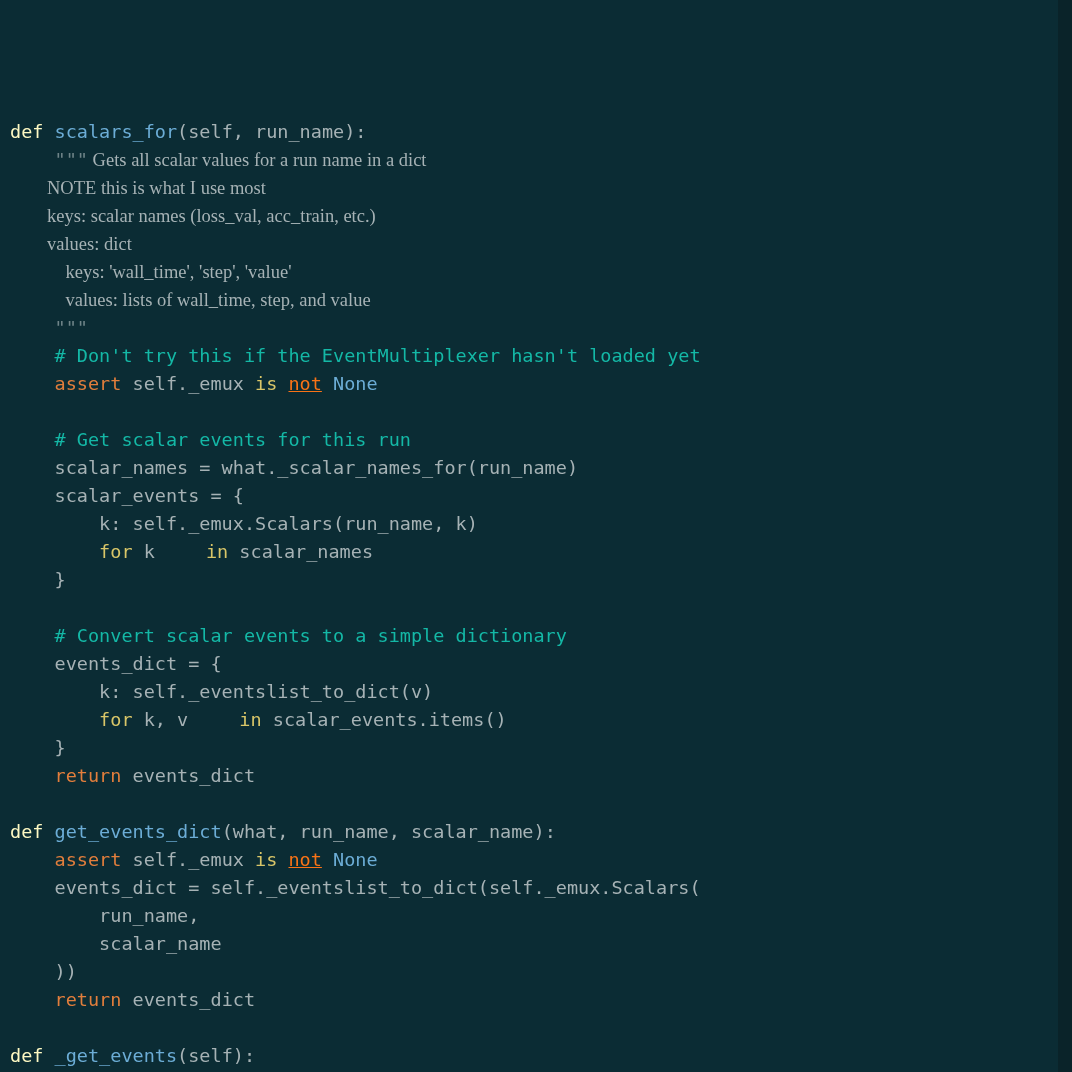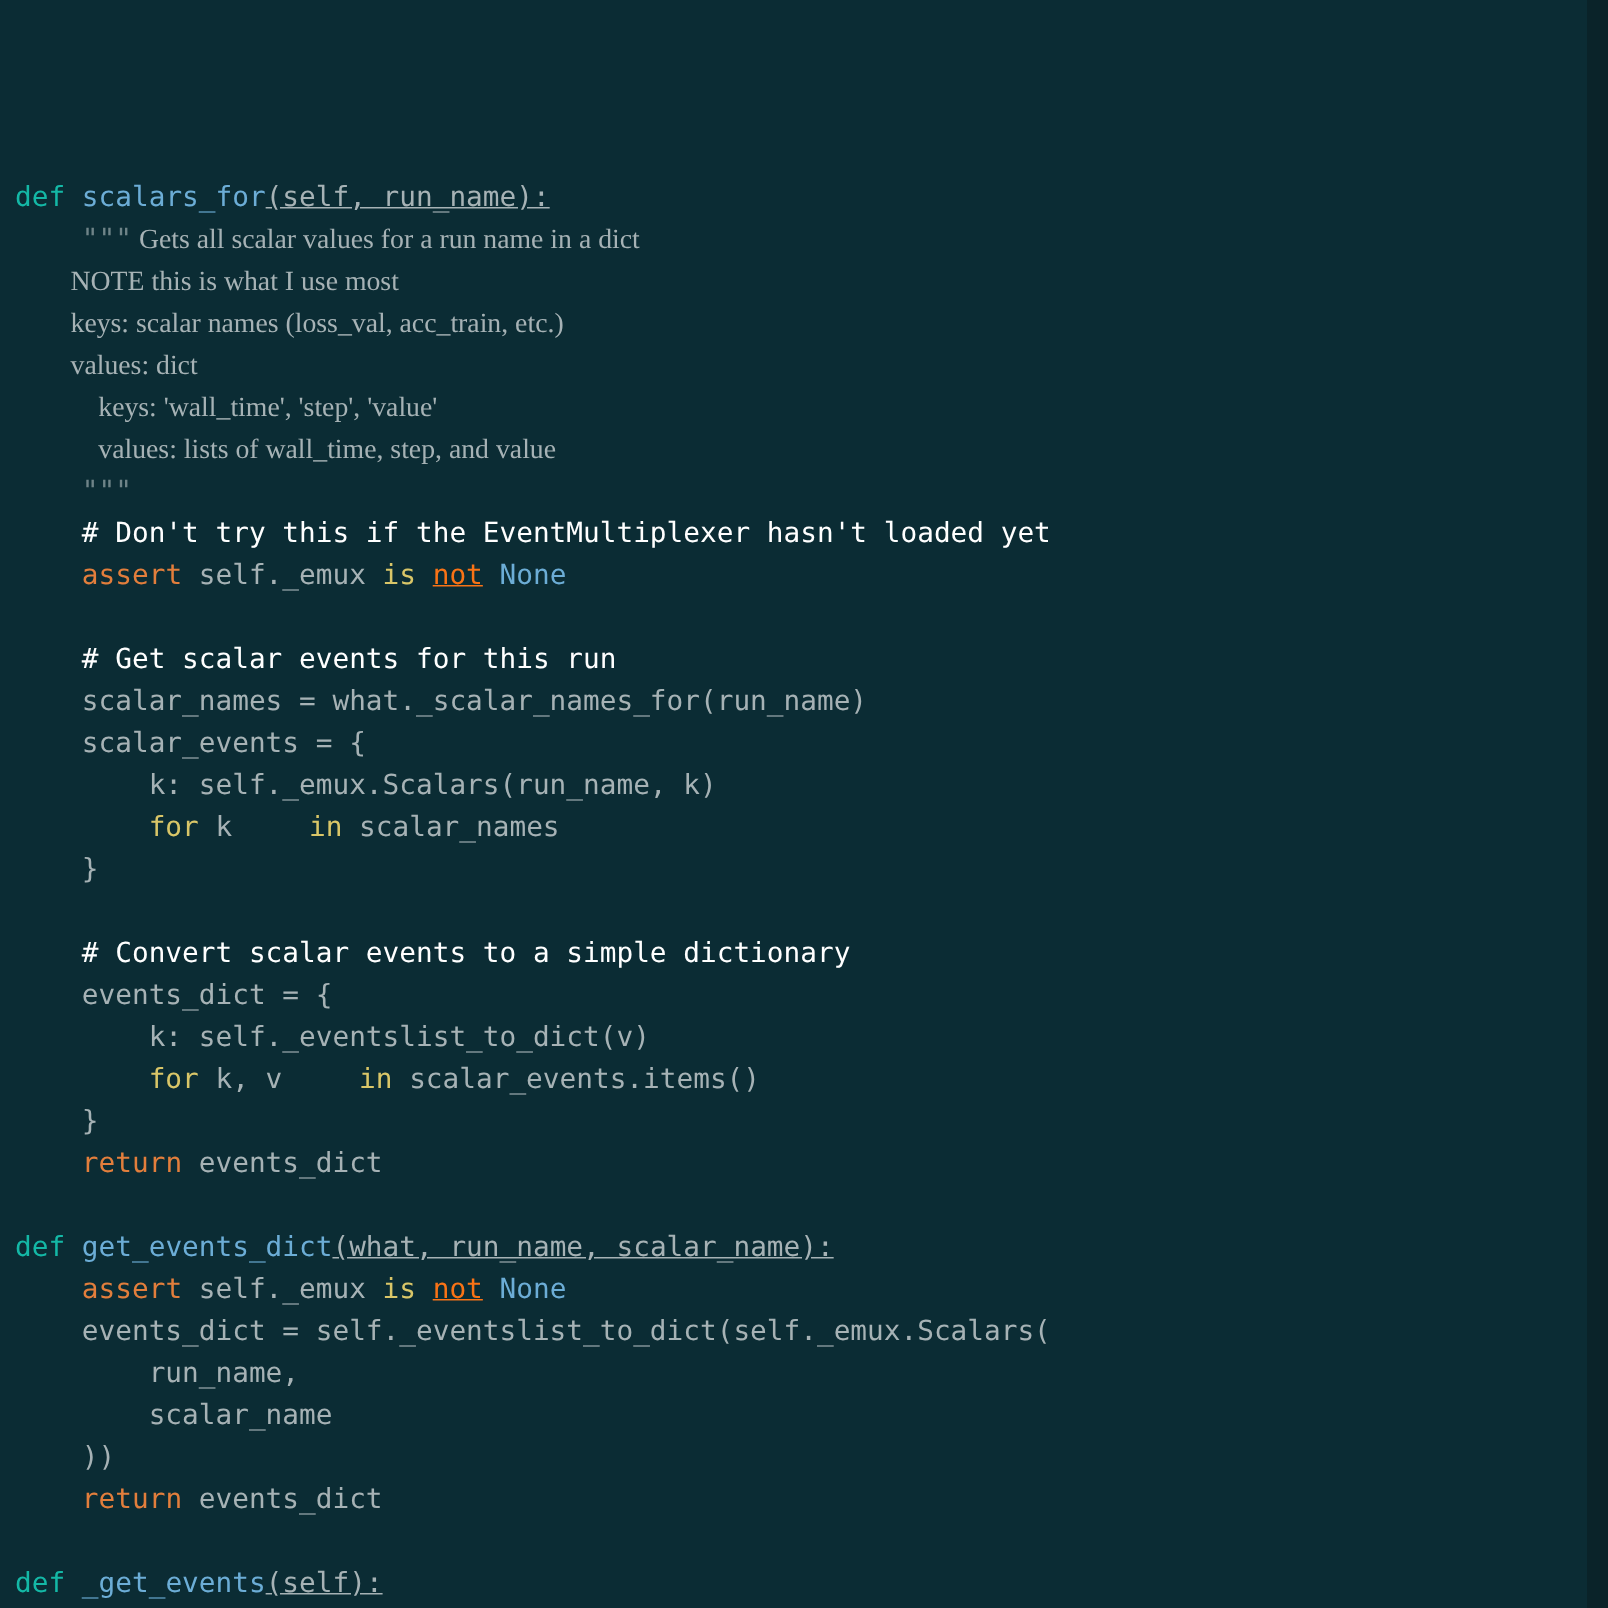--- a/index.html
+++ b/index.html
@@ -24,26 +24,26 @@
       position: relative;
     }
     .scrollbar-track {
       position: absolute;
       right: 0;
       top: 0;
       width: 14px;
       height: 100%;
       background-color: #0a2329;
     }
-    .kw-def { color: #14b8a6; }
+    .kw-def { color: #fef9c3; }
     .fn-name { color: #6cadd6; text-align: center; }
-    .param { color: #a6b2b5; text-decoration: underline; }
+    .param { color: #a6b2b5; }
     .docstring { color: #a6b2b5; font-family: Liberation Serif, serif; }
     .docstring-quotes { color: #6f8488; }
-    .comment { color: #ffffff; }
+    .comment { color: #14b8a6; }
     .kw-assert { color: #e27e3c; }
     .kw-is { color: #d9c668; }
     .kw-not { color: #f97316; text-decoration: underline; }
     .kw-none { color: #6cadd6; }
     .kw-for { color: #d9c668; }
     .kw-in { color: #d9c668; margin-left: 40px; }
     .kw-return { color: #e27e3c; margin-top: 32px; }
   </style>
 </head>
 <body>

